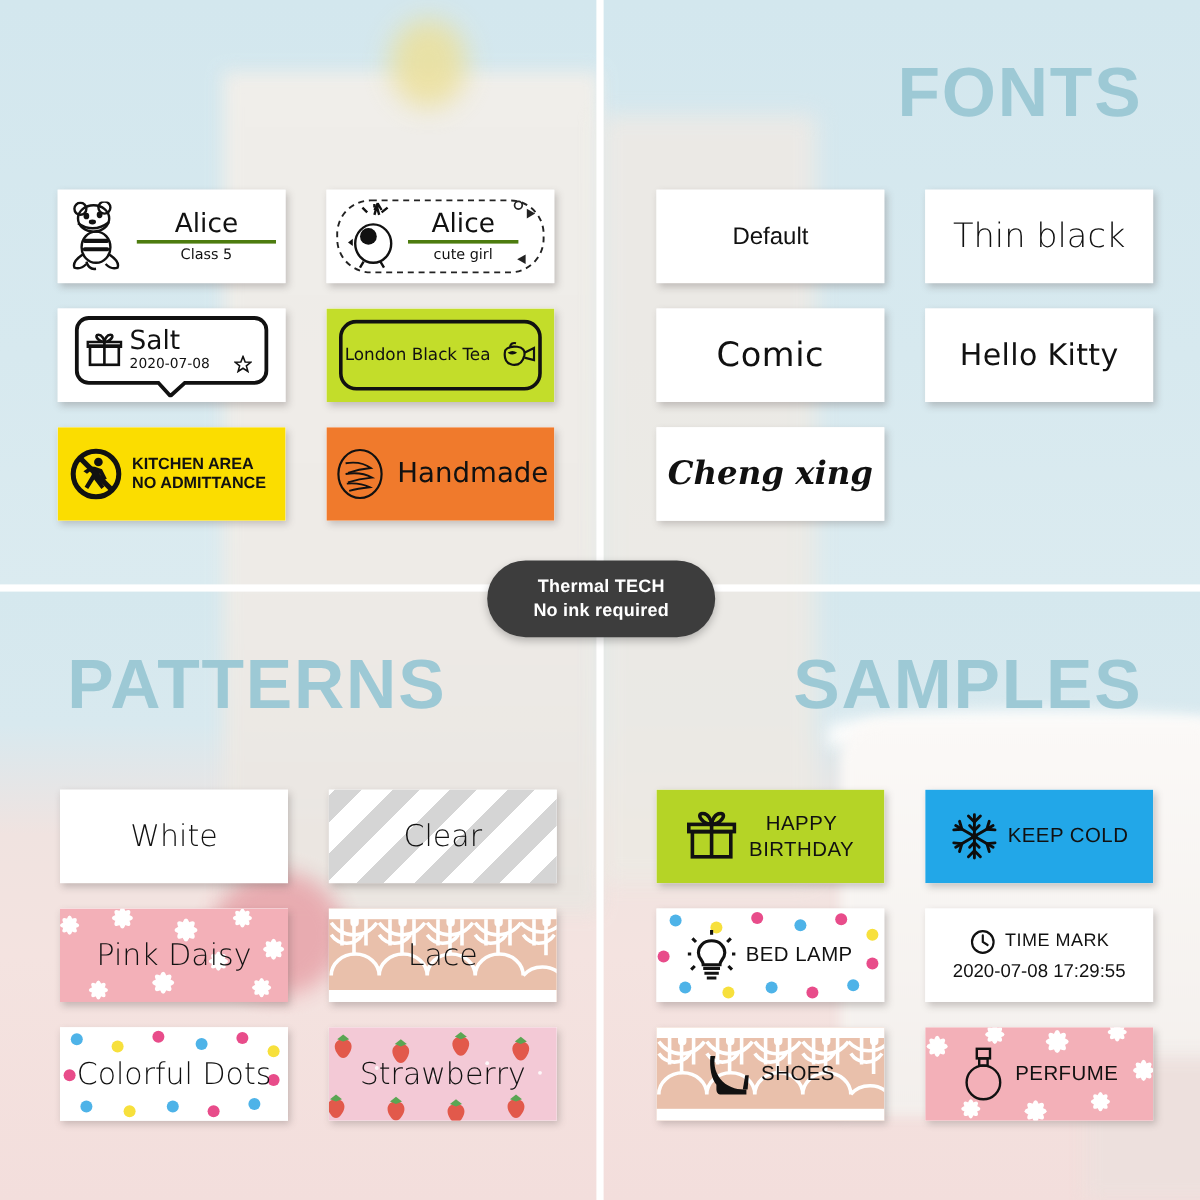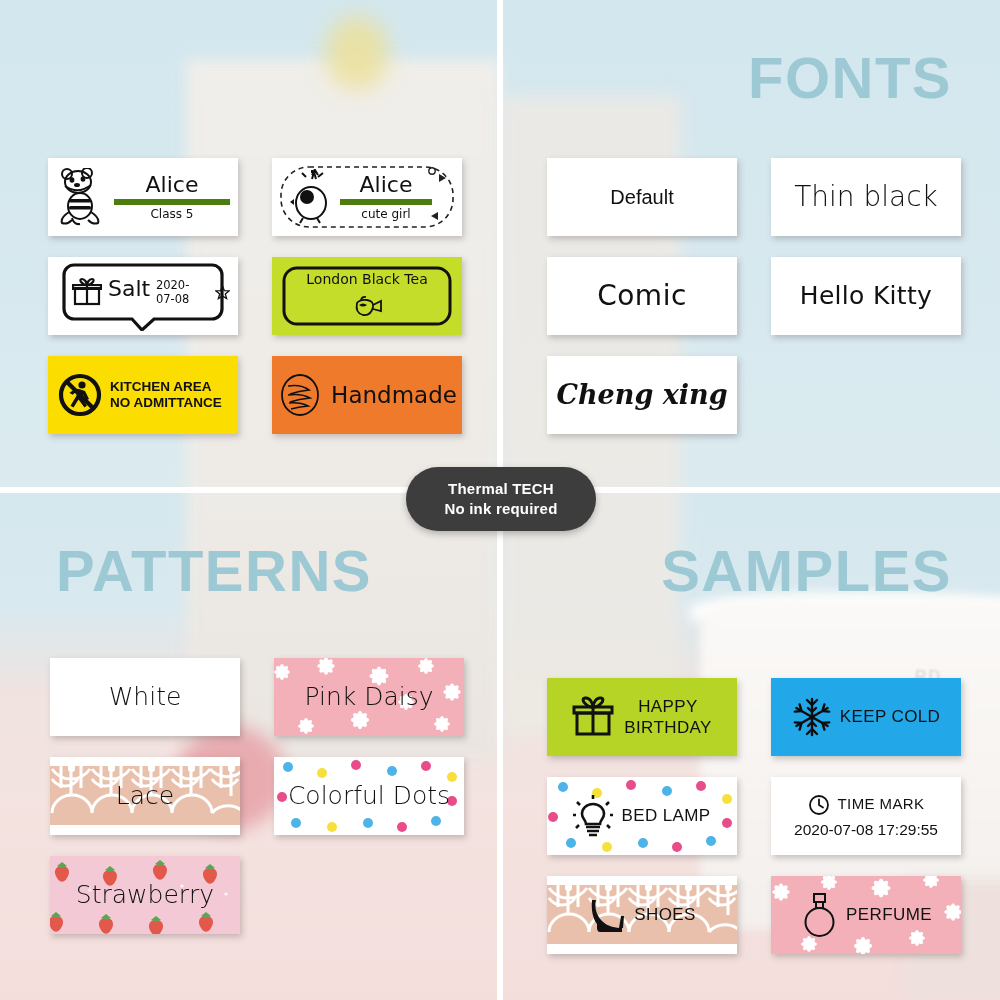--- a/index.html
+++ b/index.html
@@ -95,21 +95,21 @@
 
   .grid {
     position: absolute; display: grid;
     grid-template-columns: 190px 190px;
     grid-template-rows: 78px 78px 78px;
     column-gap: 34px; row-gap: 21px;
   }
   #q-templates .grid { left: 48px; top: 158px; }
   #q-fonts     .grid { left: 44px; top: 158px; }
   #q-patterns  .grid { left: 50px; top: 165px; }
-  #q-samples   .grid { left: 44px; top: 165px; margin-top: 20px; }
+  #q-samples   .grid { left: 44px; top: 165px; }
 
   
   .label {
     position: relative; overflow: hidden;
     background: #ffffff;
     box-shadow: 2px 3px 6px rgba(90,80,80,.30);
     display: flex; align-items: center; justify-content: center;
     color: #111; user-select: none;
   }
   .label .txt { position: relative; z-index: 4; text-align: center; line-height: 1.15; }
@@ -140,21 +140,21 @@
   .fill-orange  { background: #f07a2c; }
 
   
   .daisy-layer, .dot-layer, .straw-layer, .lace-layer { position:absolute; inset:0; z-index:2; }
 
   
   .tmpl-inner { position: relative; z-index: 4; display: flex; align-items: center;
                 gap: 6px; width: 100%; height: 100%; padding: 0 8px; }
   .name-block { display: flex; flex-direction: column; align-items: stretch; }
   .name-top { font-size: 22px; font-family:"DejaVu Sans", sans-serif;
-              text-align: center; border-bottom: 6px solid #4d7c0f; padding-bottom: 1px;
+              text-align: center; border-bottom: 3px solid #4d7c0f; padding-bottom: 1px;
               line-height: 1.1; }
   .name-bot { font-size: 12px; font-family:"DejaVu Sans", sans-serif;
               text-align: center; padding-top: 2px; }
 
   .sign-txt { font-size: 13.5px; font-weight: bold; line-height: 1.15;
               font-family:"Liberation Sans", sans-serif; text-align: left; }
   .handmade-txt { font-size: 23px; font-family:"DejaVu Sans", sans-serif; }
   .tea-txt { font-size: 14px; font-family:"DejaVu Sans", sans-serif; }
 
   .sample-txt { font-size: 17px; font-family:"Liberation Sans", sans-serif;
@@ -268,41 +268,41 @@
           <svg width="30" height="30" viewBox="0 0 30 30">
             <g fill="none" stroke="#111" stroke-width="2.2">
               <rect x="3" y="11" width="24" height="16"></rect>
               <path d="M1 8 h28 v4 H1 z"></path>
               <path d="M15 8 v19"></path>
               <path d="M15 8 C10 8 6 2 10 2 C13 2 15 6 15 8 Z"></path>
               <path d="M15 8 C20 8 24 2 20 2 C17 2 15 6 15 8 Z"></path>
             </g>
           </svg>
         </span>
-        <div style="display:flex;flex-direction:row;align-items:flex-start;text-align:center;">
+        <div style="display:flex;flex-direction:column;align-items:flex-start;">
           <div style="font-size:22px;font-family:'DejaVu Sans',sans-serif;line-height:1;">Salt</div>
           <div style="display:flex;align-items:center;gap:20px;">
             <span style="font-size:11.5px;font-family:'DejaVu Sans',sans-serif;">2020-07-08</span>
             <span>
               <svg width="15" height="15" viewBox="0 0 15 15">
                 <path d="M7.5 1 L9.3 5.6 L14 5.9 L10.3 8.9 L11.6 13.5 L7.5 10.9 L3.4 13.5
                          L4.7 8.9 L1 5.9 L5.7 5.6 Z" fill="none" stroke="#111" stroke-width="1.3"></path>
               </svg>
             </span>
           </div>
         </div>
       </div>
     </div>
 
     <div class="label">
       <div class="fill" style="background:#c3dd2a;"></div>
       <svg style="position:absolute;left:10px;top:9px;z-index:3;" width="170" height="60" viewBox="0 0 170 60">
         <rect x="2" y="2" width="166" height="56" rx="13" fill="none" stroke="#111" stroke-width="3"></rect>
       </svg>
-      <div class="tmpl-inner" style="justify-content:center;flex-direction:column;">
+      <div class="tmpl-inner" style="justify-content:center;">
         <span class="tea-txt">London Black Tea</span>
         <span>
           <svg width="32" height="28" viewBox="0 0 32 28">
             <g fill="none" stroke="#111" stroke-width="1.8">
               <path d="M6 10 Q4 20 12 22 Q20 23 22 14 Q23 8 16 7 Q9 6 6 10 Z"></path>
               <path d="M22 12 L30 8 L30 18 L22 16"></path>
               <path d="M10 7 Q11 3 15 4"></path>
             </g>
             <path d="M8 12 q4 -3 8 0 q-4 3 -8 0" fill="#111"></path>
           </svg>
@@ -378,20 +378,24 @@
 
 <div class="quad" id="q-patterns">
   <div class="section-title">PATTERNS</div>
   <div class="grid">
 
     <div class="label">
       <div class="fill fill-white"></div>
       <span class="txt p-name">White</span>
     </div>
 
+    <div class="label">
+      <div class="fill fill-clear"></div>
+      <span class="txt p-name">Clear</span>
+    </div>
 
     <div class="label">
       <div class="fill fill-pink"></div>
       <svg class="daisy-layer" viewBox="0 0 190 78">
         <g fill="#ffffff">
           <g transform="translate(8,14)">
             <g>
                 <ellipse rx="3" ry="8" cx="0" cy="0"></ellipse>
                 <ellipse rx="3" ry="8" cx="0" cy="0" transform="rotate(45)"></ellipse>
             <ellipse rx="3" ry="8" cx="0" cy="0" transform="rotate(90)"></ellipse>

